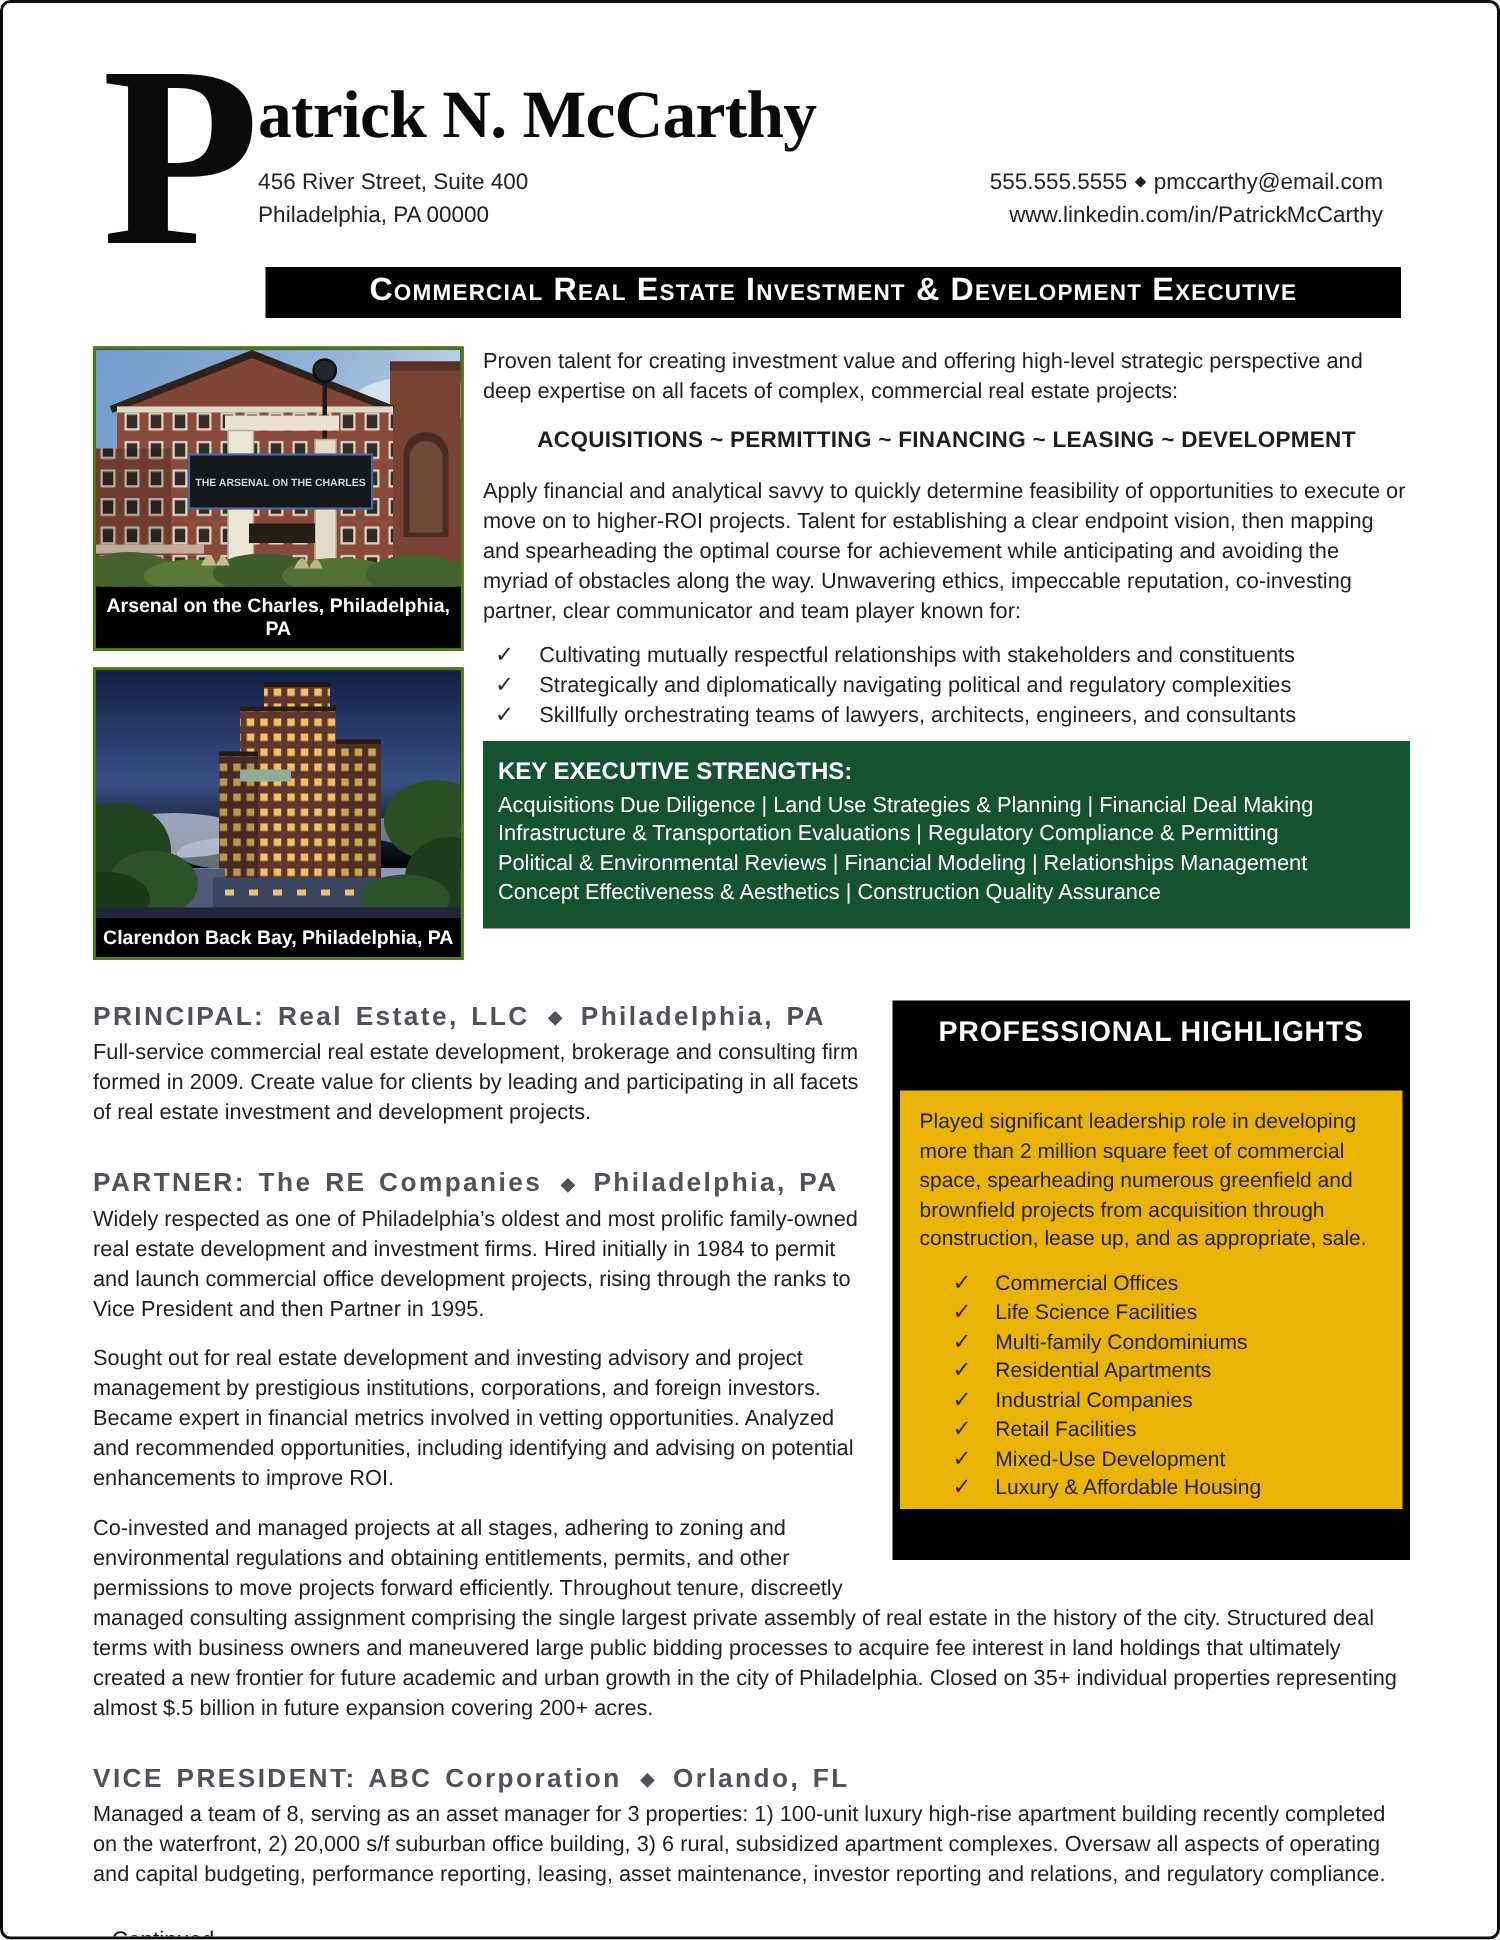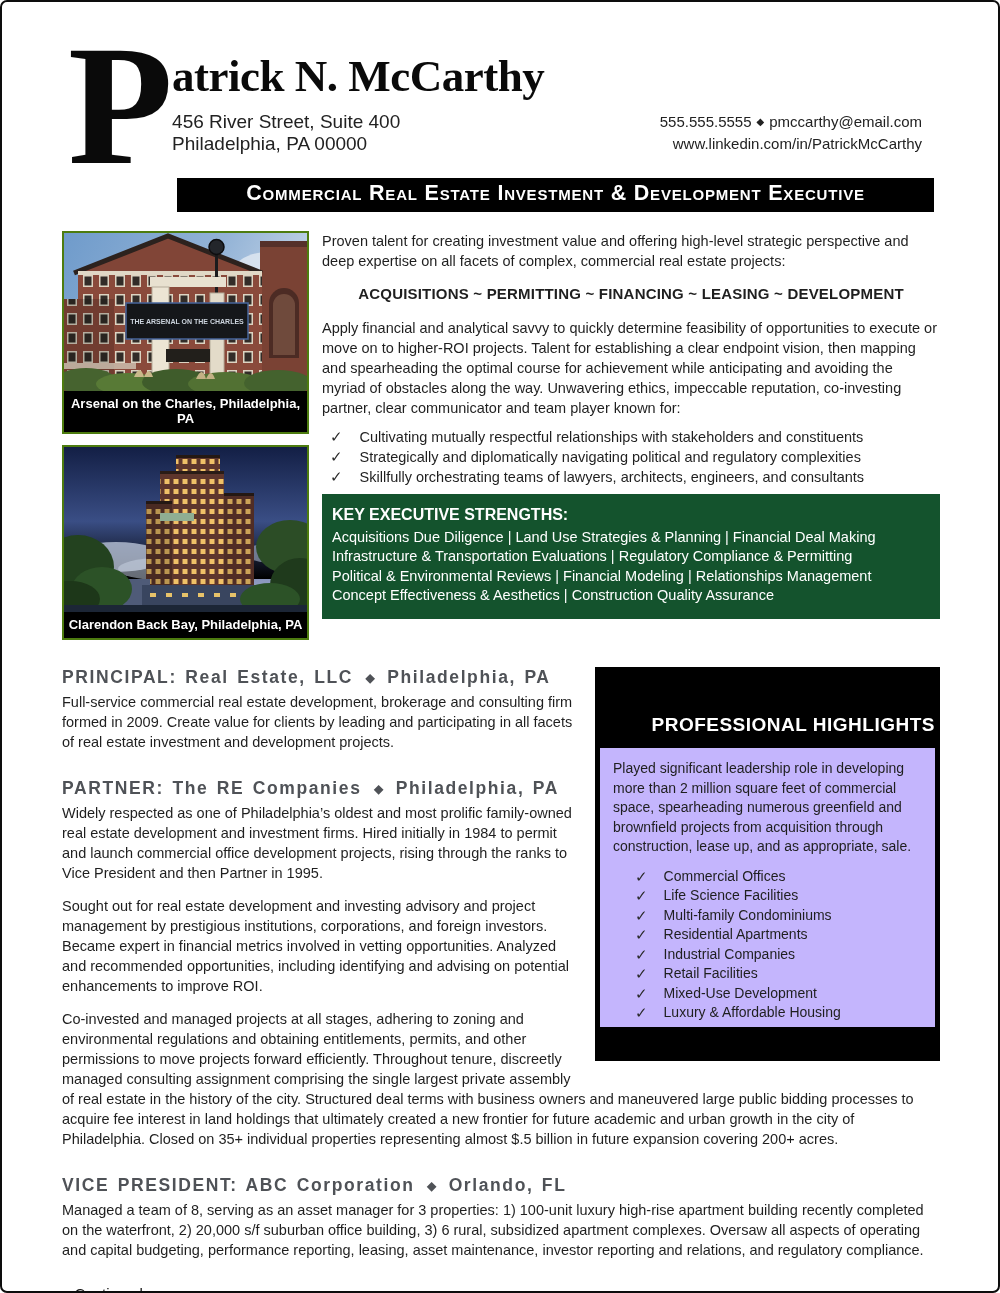--- a/index.html
+++ b/index.html
@@ -18,21 +18,21 @@
     font-family: "Liberation Serif", serif; font-weight: bold;
     font-size: 172px; line-height: 0.74; letter-spacing: -3px; color: #0a0a0a;
     margin-left: 6px; flex: 0 0 auto;
   }
   .header-right { flex: 1; padding-top: 12px; padding-left: 2px; }
   .name {
     font-family: "Liberation Serif", serif; font-weight: bold;
     font-size: 45px; line-height: 1; color: #0a0a0a; letter-spacing: -0.5px;
   }
   .header-info { display: flex; justify-content: space-between; margin-top: 12px; }
-  .addr { font-size: 19px; line-height: 22px; color: #222; }
+  .addr { font-size: 15px; line-height: 22px; color: #222; }
   .contact { font-size: 15px; line-height: 22px; text-align: right; color: #222; margin-right: 18px; }
   .sep-diamond { font-size: 10px; vertical-align: 2px; padding: 0 5px; }
 
   .title-banner {
     margin: 9px 6px 0 115px; background: #000; color: #fff;
     text-align: center; font-weight: bold; font-variant: small-caps;
     font-size: 21.5px; letter-spacing: 0.8px; padding: 3px 0 6px;
   }
 
   
@@ -58,23 +58,23 @@
   }
   .strengths-title { font-weight: bold; font-size: 16px; margin-bottom: 3px; }
 
   
   .main-section { margin-top: 7px; font-size: 14.5px; line-height: 20px; }
   .main-section p { margin: 0 0 13px; }
 
   .ph-box { float: right; width: 345px; margin: 0 0 10px 13px; background: #000; padding: 0 5px 34px; }
   .ph-header {
     color: #fff; font-weight: bold; font-size: 19px; letter-spacing: 0.5px;
-    text-align: right; padding: 12px 0 13px; margin-top: 36px;
-  }
-  .ph-body { background: #c4b5fd; padding: 11px 12px 4px 13px; font-size: 14px; line-height: 19.5px; }
+    text-align: center; padding: 12px 0 28px;
+  }
+  .ph-body { background: #eab308; padding: 11px 12px 4px 13px; font-size: 14px; line-height: 19.5px; }
   .ph-body p { margin: 0 0 10px; }
   .ph-list { list-style: none; padding-left: 22px; }
   .ph-list li { display: flex; gap: 16px; }
 
   .role-heading {
     font-size: 17.5px; font-weight: bold; color: #4f5257;
     letter-spacing: 1.6px; word-spacing: 2px; margin: 26px 0 4px;
   }
   .role-heading.first { margin-top: 27px; }
   .role-heading .diamond { font-size: 12px; letter-spacing: 0; vertical-align: 1px; padding: 0 4px; }

